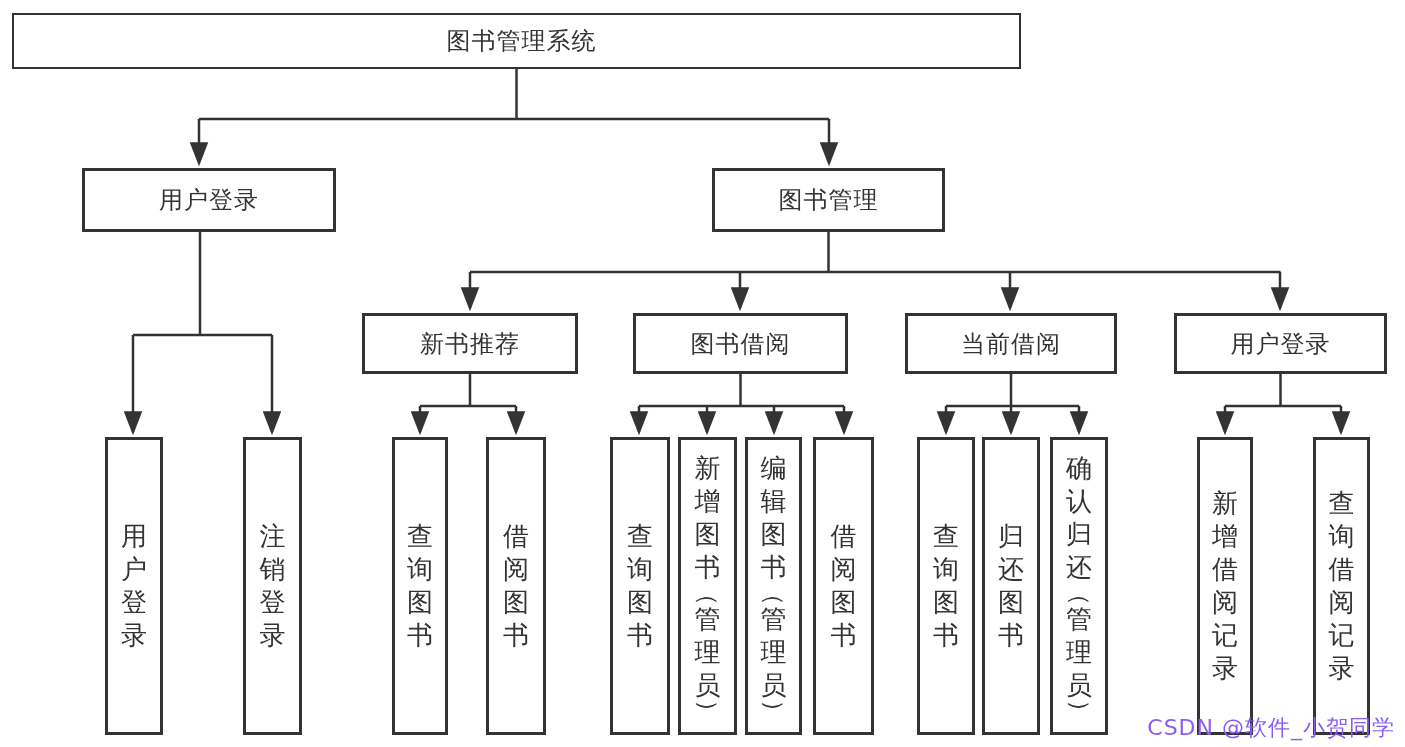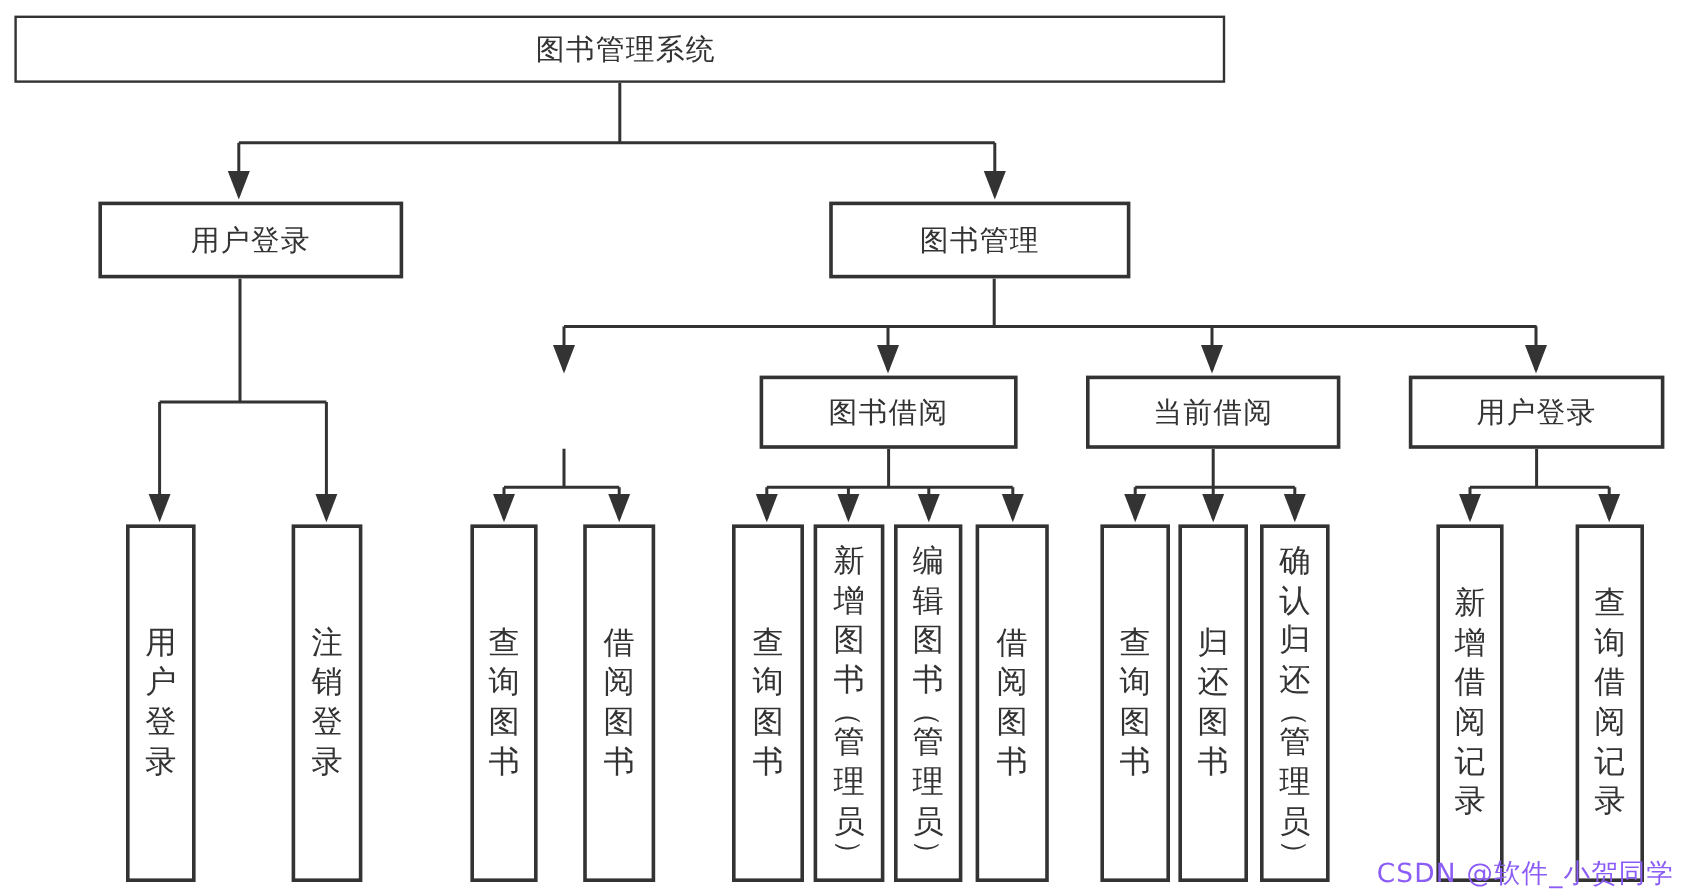--- a/index.html
+++ b/index.html
@@ -77,22 +77,23 @@
     <line class="ln" x1="1079" y1="406" x2="1079" y2="432" marker-end="url(#arr)"></line>
 
     <path class="ln" d="M1280.5 374 V406 M1225 406 H1341"></path>
     <line class="ln" x1="1225" y1="406" x2="1225" y2="432" marker-end="url(#arr)"></line>
     <line class="ln" x1="1341" y1="406" x2="1341" y2="432" marker-end="url(#arr)"></line>
   </svg>
 
   <div class="hbox l1" style="left:12px; top:13px; width:1009px; height:56px;">图书管理系统</div>
 
   <div class="hbox" style="left:82px; top:168px; width:254px; height:64px;">用户登录</div>
-  <div class="hbox" style="left:691px; top:168px; width:251px; height:64px;">图书管理</div>
-
+  <div class="hbox" style="left:712px; top:168px; width:233px; height:64px;">图书管理</div>
+
+  <div class="hbox" style="left:362px; top:313px; width:216px; height:61px;">新书推荐</div>
   <div class="hbox" style="left:633px; top:313px; width:215px; height:61px;">图书借阅</div>
   <div class="hbox" style="left:905px; top:313px; width:212px; height:61px;">当前借阅</div>
   <div class="hbox" style="left:1174px; top:313px; width:213px; height:61px;">用户登录</div>
 
   <div class="vbox" style="left:105px; width:58px;">
       <span class="vchar">用</span>
       <span class="vchar">户</span>
       <span class="vchar">登</span>
       <span class="vchar">录</span>
     </div>

